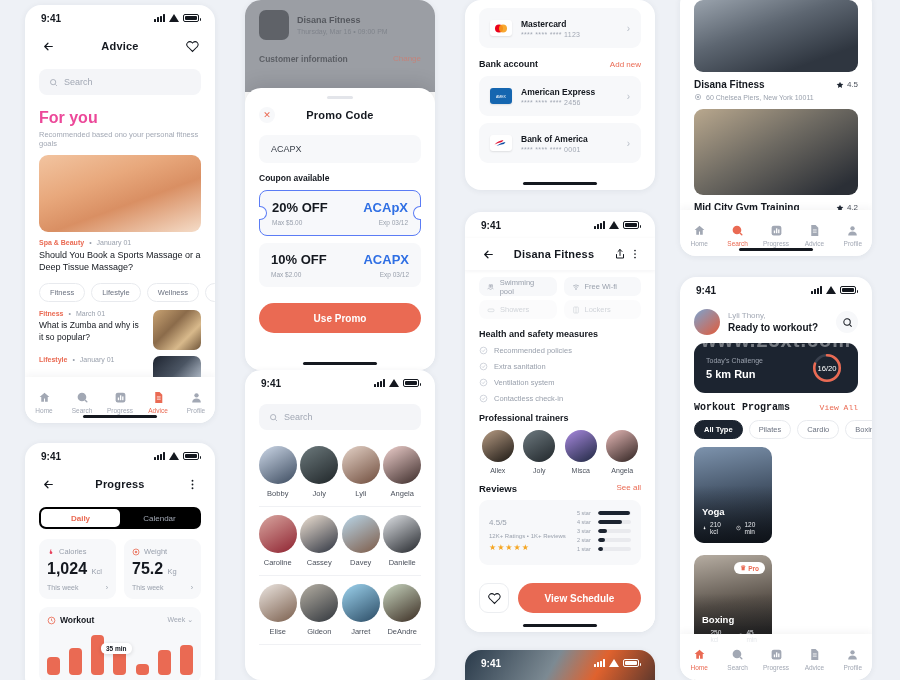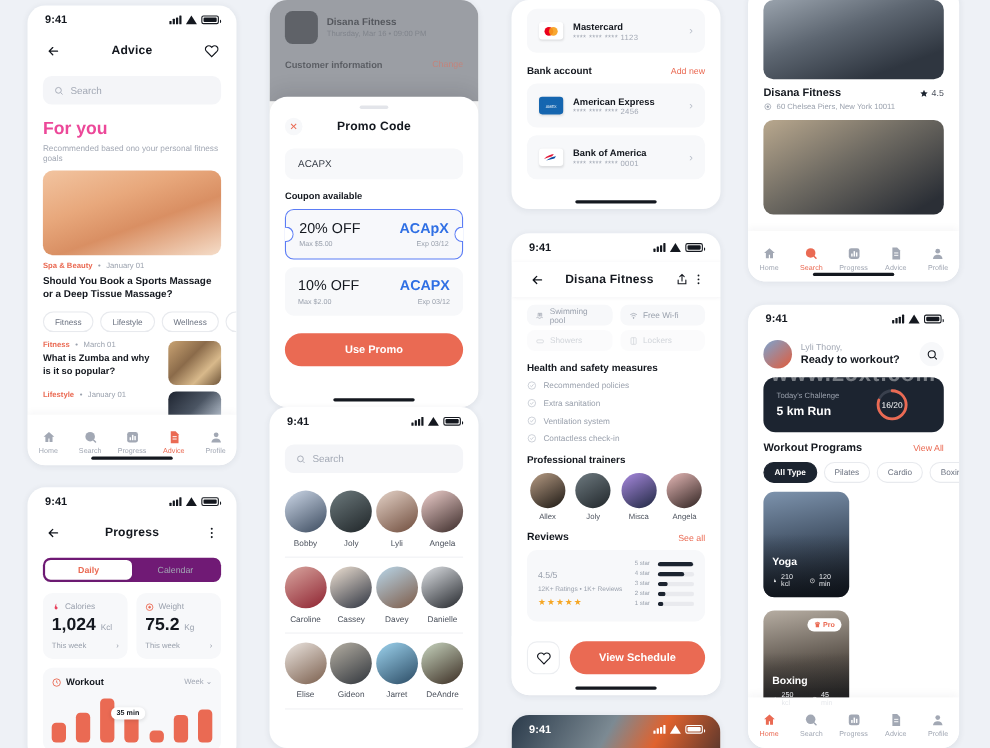--- a/index.html
+++ b/index.html
@@ -83,24 +83,24 @@
   .av { border-radius:50%; background-size:cover; }
 
   
   #p1a { left:25px; top:5px; width:190px; height:418px; }
   .chipsrow { display:flex; gap:6px; padding:0 14px; overflow:hidden; }
   .chip { border:1px solid #e8eaee; border-radius:11px; padding:4px 10px;
     font-size:7.5px; color:#6b7280; white-space:nowrap; }
   .artrow { display:flex; gap:8px; padding:8px 14px 0; align-items:flex-start; }
   .art-cat { font-size:7px; font-weight:bold; color:#ea6a53; }
   .art-date { font-size:7px; color:#9aa1ad; }
-  .art-title { font-size:9px; font-weight:bold; color:#14181f; line-height:1.35; margin-top:3px;}
+  .art-title { font-size:9px; font-weight:normal; color:#14181f; line-height:1.35; margin-top:3px;}
 
   #p1b { left:25px; top:443px; width:190px; height:250px; }
-  .seg { margin:8px 14px; height:22px; background:#701a75; border-radius:7px; display:flex; padding:2px; }
+  .seg { margin:8px 14px; height:22px; background:#000000; border-radius:7px; display:flex; padding:2px; }
   .seg div { flex:1; display:flex; align-items:center; justify-content:center;
     font-size:8px; color:#a2a8b4; border-radius:5px; }
   .seg div.on { background:#fff; color:#ea6a53; font-weight:bold;
     box-shadow:0 1px 3px rgba(30,40,60,.1); }
   .statrow { display:flex; gap:8px; padding:2px 14px 0; }
   .statcard { flex:1; background:#f7f8fa; border-radius:9px; padding:8px; }
   .statlbl { font-size:7.5px; color:#9aa1ad; display:flex; align-items:center; gap:4px; }
   .statval { font-size:16px; font-weight:bold; color:#14181f; margin:4px 0 6px; }
   .statval span { font-size:7.5px; font-weight:normal; color:#9aa1ad; }
   .statfoot { display:flex; justify-content:space-between; font-size:7px; color:#9aa1ad; }
@@ -123,21 +123,21 @@
   .grab { width:26px;height:3px;background:#e3e5ea;border-radius:2px;margin:8px auto 0; }
   .sheet-head { display:flex; align-items:center; padding:8px 14px 0;}
   .xbtn { width:16px;height:16px;border-radius:50%;background:#f7f8fa;
     display:flex;align-items:center;justify-content:center;color:#ea6a53;font-size:9px;}
   .codeinput { margin:12px 14px 0; height:28px; background:#f7f8fa; border-radius:8px;
     display:flex; align-items:center; padding:0 12px; font-size:9px; color:#3b414b;}
   .coupon { margin:7px 14px 0; border-radius:8px; padding:9px 12px; position:relative; }
   .coupon.sel { background:#f7f8fb; border:1px solid #5b7cf5; }
   .coupon.plain { background:#f7f8fa; }
   .cp-top { display:flex; justify-content:space-between; align-items:baseline; }
-  .cp-off { font-size:13px; font-weight:normal; color:#14181f; }
+  .cp-off { font-size:13px; font-weight:bold; color:#14181f; }
   .cp-code { font-size:13px; font-weight:bold; color:#2f6fe4; }
   .cp-bot { display:flex; justify-content:space-between; margin-top:4px; font-size:6.5px; color:#9aa1ad;}
   .notch { position:absolute; width:8px;height:14px;background:#fff;top:50%;
     transform:translateY(-50%); }
   .notch.l { left:-1px; border-radius:0 8px 8px 0; border:1px solid #5b7cf5; border-left:none;}
   .notch.r { right:-1px; border-radius:8px 0 0 8px; border:1px solid #5b7cf5; border-right:none;}
   .cta { margin:16px 14px 0; height:30px; background:#ea6a53; border-radius:16px;
     display:flex; align-items:center; justify-content:center;
     color:#fff; font-size:10px; font-weight:bold; }
 
@@ -199,25 +199,25 @@
   .greet { display:flex; align-items:center; gap:8px; padding:6px 14px 0; }
   .greet .av { width:26px;height:26px; background:linear-gradient(140deg,#7ba4d0,#e25b3a);}
   .greet small { font-size:8px; color:#a2a8b4; display:block; }
   .greet b { font-size:10px; color:#14181f; display:block; margin-top:2px;}
   .searchcirc { margin-left:auto; width:22px;height:22px;border-radius:50%;
     background:#f7f8fa; display:flex;align-items:center;justify-content:center;color:#14181f;}
   .challenge { margin:8px 14px 0; background:#1c2430; border-radius:11px; height:50px;
     padding:9px 12px; display:flex; align-items:center; position:relative; overflow:hidden;}
   .challenge small { font-size:7px; color:#9aa1ad; display:block;}
   .challenge b { font-size:11px; color:#fff; display:block; margin-top:4px;}
-  .ring { position:absolute; right:30px; top:50%; transform:translateY(-50%); }
+  .ring { position:absolute; right:14px; top:50%; transform:translateY(-50%); }
   .wm { position:absolute; left:0; right:0; top:52px; text-align:center;
     font-size:20px; font-weight:bold; color:rgba(255,255,255,.40); letter-spacing:1px;
     pointer-events:none; }
-  .prhead { display:flex; justify-content:space-between; align-items:center; padding:9px 14px 0;}
+  .prhead { display:flex; justify-content:space-between; align-items:center; padding:9px 14px 0;font-family:Liberation Mono, monospace;}
   .prhead b { font-size:10px; color:#14181f; }
   .viewall { font-size:8px; color:#ea6a53; }
   .typerow { display:flex; gap:6px; padding:7px 14px 0; overflow:hidden;}
   .type { border:1px solid #e8eaee; border-radius:10px; padding:4px 9px;
     font-size:7.5px; color:#6b7280; white-space:nowrap; }
   .type.on { background:#1c2430; color:#fff; border-color:#1c2430; font-weight:bold;}
   .pgrid { display:flex; flex-wrap:wrap; gap:12px; padding:8px 14px 0; }
   .pcard { width:calc(50% - 4px); height:96px; border-radius:10px; position:relative;
     overflow:hidden; display:flex; flex-direction:column; justify-content:flex-end; padding:8px;}
   .pcard::after{content:"";position:absolute;inset:0;
@@ -740,21 +740,21 @@
         </div>
     <div class="trcell">
           <span class="av" style="width:32px;height:32px;background:linear-gradient(150deg,#a98ae0,#1e2740)"></span>
           <span class="trname" style="font-size:7px">Misca</span>
         </div>
     <div class="trcell">
           <span class="av" style="width:32px;height:32px;background:linear-gradient(150deg,#e6b9b7,#2e2220)"></span>
           <span class="trname" style="font-size:7px">Angela</span>
         </div>
   </div>
-  <div style="display:flex;justify-content:space-between;align-items:flex-end;padding:9px 14px 0">
+  <div style="display:flex;justify-content:space-between;align-items:flex-start;padding:9px 14px 0">
     <b style="font-size:9.5px;color:#14181f">Reviews</b>
     <span class="addnew">See all</span>
   </div>
   <div class="rev">
     <div style="width:78px">
       <div class="revscore">
         <span>4.5</span><span>/5</span>
       </div>
       <div class="revmeta">12K+ Ratings • 1K+ Reviews</div>
       <div class="stars">★★★★★</div>
@@ -832,20 +832,29 @@
     </span>
   </div>
   <div class="gymaddr">
     <svg width="8" height="8" viewBox="0 0 24 24" fill="none" stroke="currentColor" stroke-width="2">
           <circle cx="12" cy="12" r="8"></circle>
           <circle cx="12" cy="12" r="2.5" fill="currentColor"></circle>
         </svg>
     <span>60 Chelsea Piers, New York 10011</span>
   </div>
   <div class="ph ph-gym2 gymimg" style="height:86px"></div>
+  <div class="gymrow">
+    <span class="gymname">Mid City Gym Training</span>
+    <span class="gymrate">
+      <svg width="8" height="8" viewBox="0 0 24 24" fill="#1c2430">
+            <path d="M12 2l3 6.5 7 .8-5.2 4.7 1.5 6.9L12 17.4 5.7 20.9l1.5-6.9L2 9.3l7-.8z"></path>
+          </svg>
+      <span>4.2</span>
+    </span>
+  </div>
   <div class="tabbar">
     <div class="tab">
       <span class="ti">
             <svg width="13" height="13" viewBox="0 0 24 24" fill="currentColor">
               <path d="M12 3l9 8h-3v9h-5v-6h-2v6H6v-9H3z"></path>
             </svg>
           </span>
       <span>Home</span>
     </div>
     <div class="tab active">

